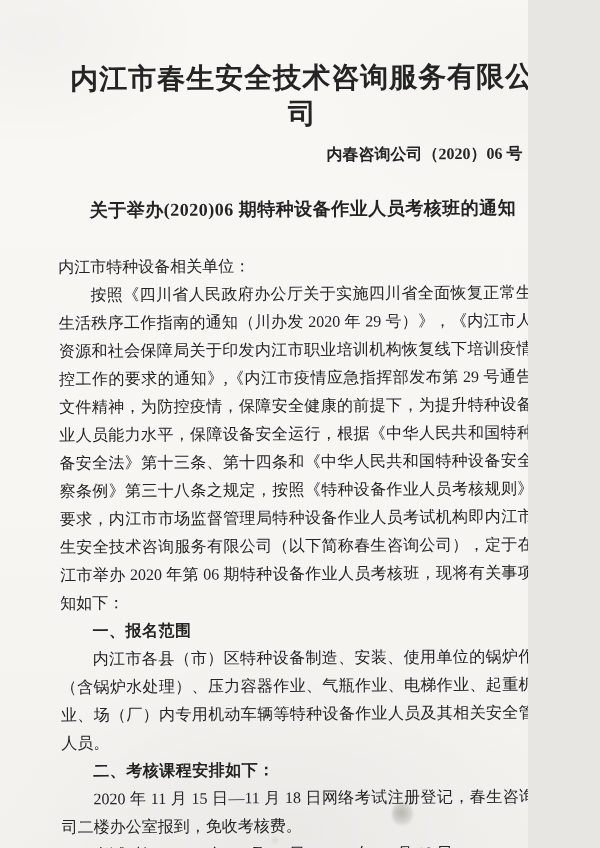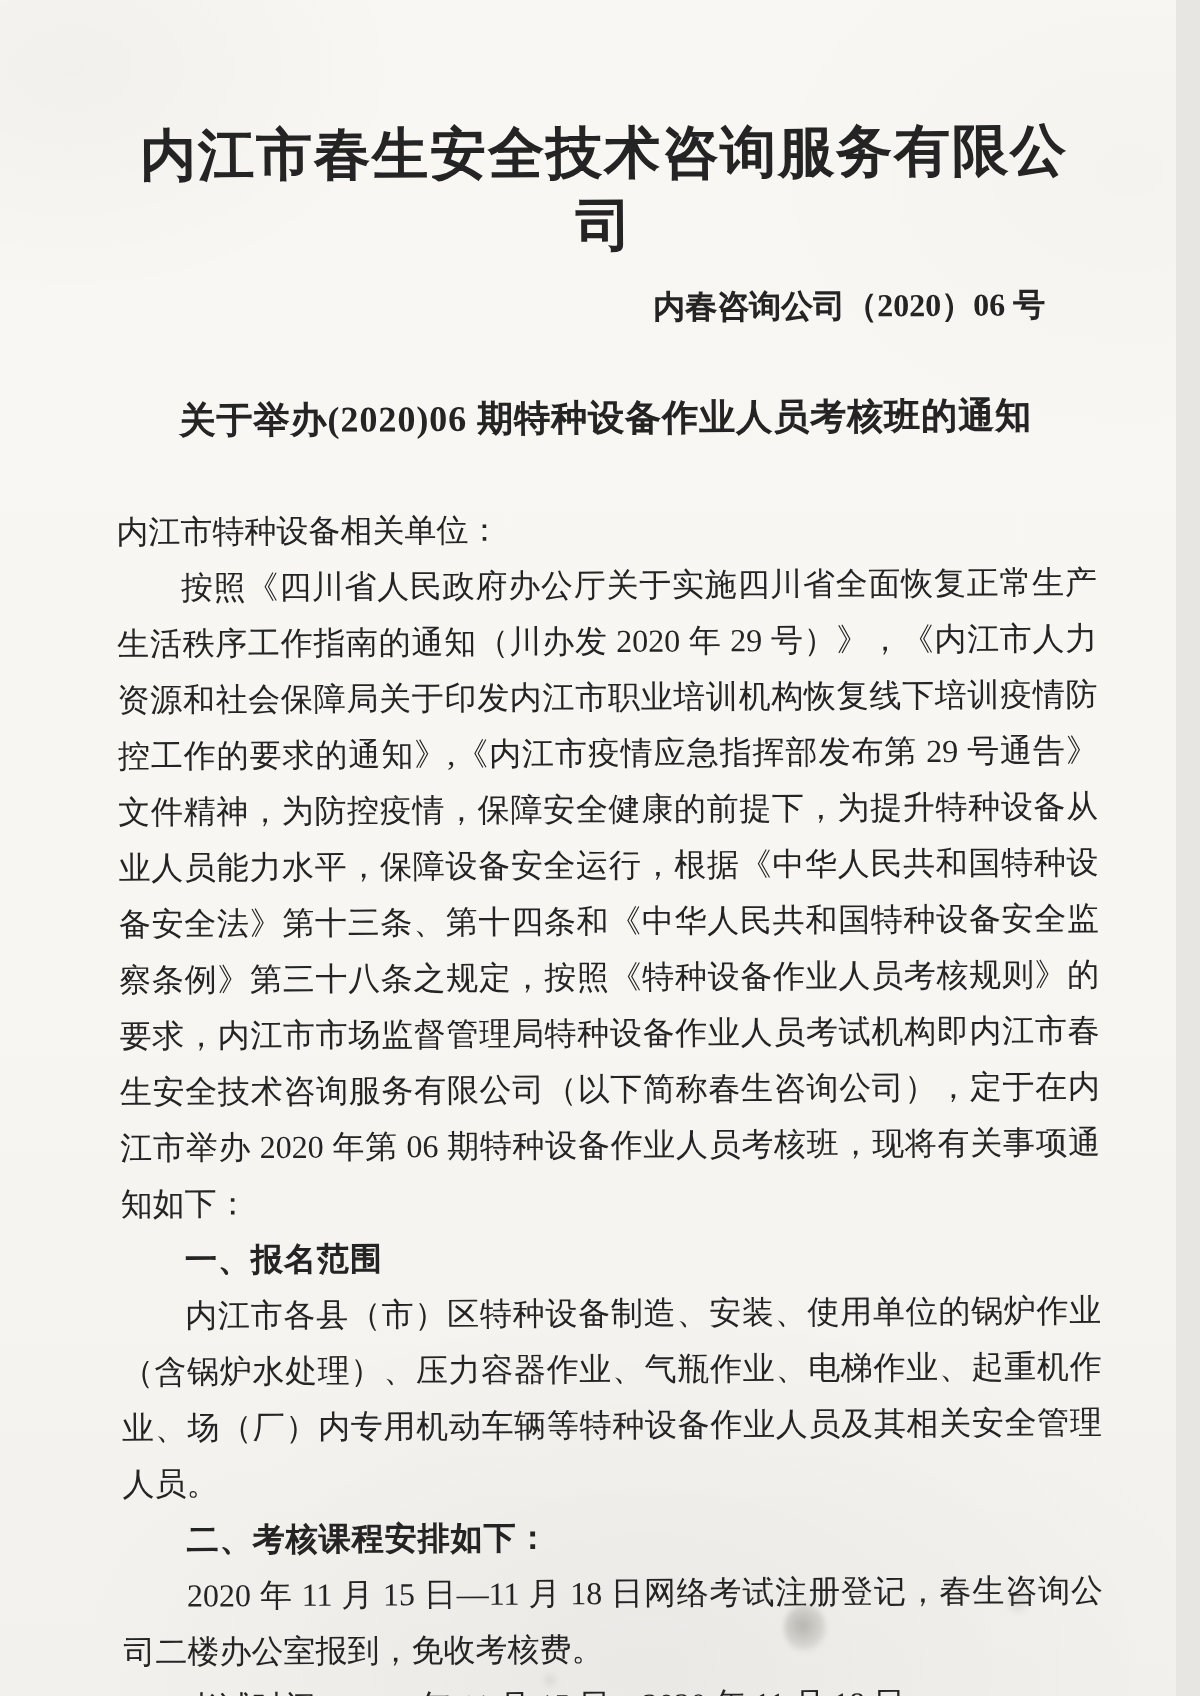--- a/index.html
+++ b/index.html
@@ -3,21 +3,21 @@
 <meta charset="utf-8">
 <style>
   html, body {
     margin: 0;
     padding: 0;
     background: #e8e6e2;
     font-family: "Liberation Serif", "DejaVu Serif", serif;
   }
   .page {
     position: relative;
-    width: 588px;
+    width: 528px;
     height: 848px;
     overflow: hidden;
     background:
       radial-gradient(ellipse 260px 180px at 6% 4%, rgba(0,0,0,0.028), transparent 65%),
       radial-gradient(ellipse 300px 220px at 96% 10%, rgba(0,0,0,0.015), transparent 65%),
       radial-gradient(ellipse 420px 260px at 55% 98%, rgba(0,0,0,0.035), transparent 70%),
       linear-gradient(180deg, #f8f7f4 0%, #f7f6f3 55%, #f2f1ee 100%);
   }
   .content {
     position: absolute;

